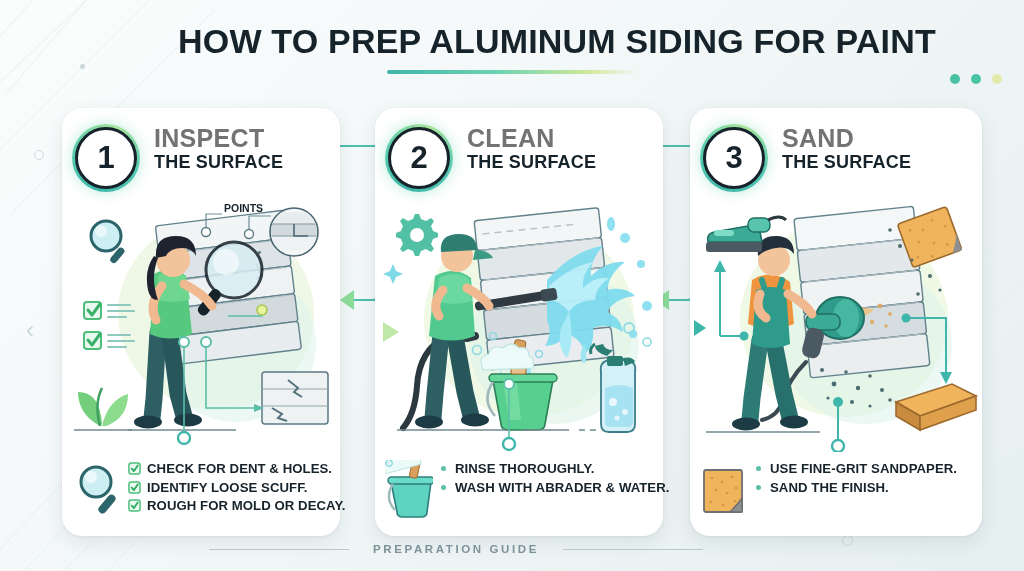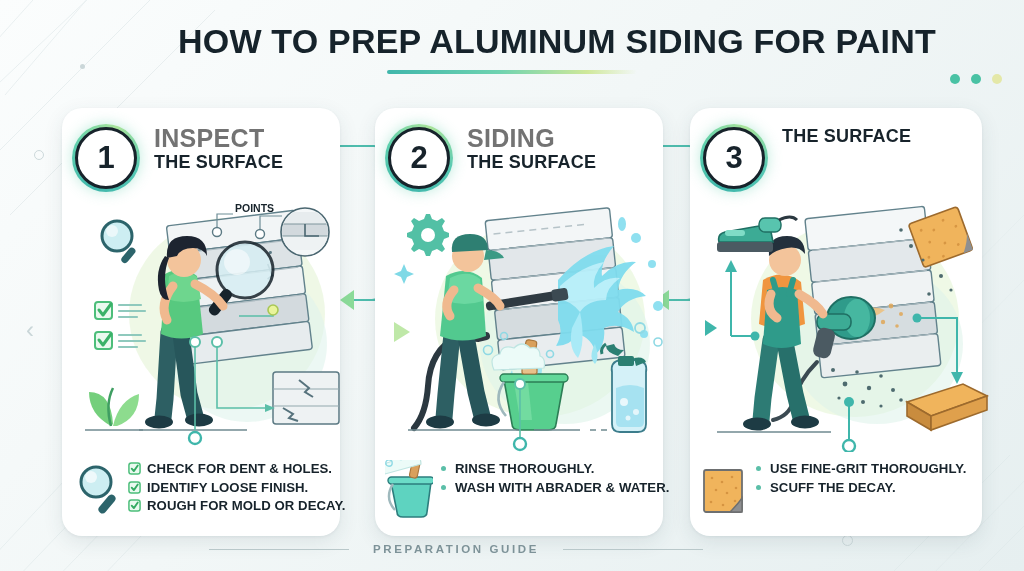--- a/index.html
+++ b/index.html
@@ -55,21 +55,21 @@
   .numcircle .inner{
     width:56px;height:56px;border-radius:50%;background:#fff;
     border:3px solid #17232b;display:flex;align-items:center;justify-content:center;
     font-size:31px;font-weight:700;color:#17232b;
   }
   .head-text{position:absolute;left:92px;top:8px;}
   .head-text .l1{font-size:25px;font-weight:700;color:#737373;line-height:1.02;letter-spacing:.3px;}
   .head-text .l2{font-size:18px;font-weight:700;color:#17232b;line-height:1.15;letter-spacing:.2px;}
 
   
-  .illo{position:absolute;left:15px;top:86px;width:100%;height:258px;overflow:hidden;border-radius:0 0 0 0;}
+  .illo{position:absolute;left:4px;top:86px;width:100%;height:258px;overflow:hidden;border-radius:0 0 0 0;}
   .illo svg{position:absolute;left:0;top:0;width:100%;height:100%;}
 
   
   .bullets{position:absolute;left:0;bottom:14px;width:100%;display:flex;align-items:flex-start;gap:8px;padding:0 10px;box-sizing:border-box;}
   .bullets .icon{flex:0 0 auto;width:48px;height:62px;}
   .bullets ul{list-style:none;margin:0;padding:0;flex:1;}
   .bullets li{
     display:flex;align-items:flex-start;gap:6px;
     font-size:13.2px;font-weight:700;color:#17232b;line-height:1.33;
     letter-spacing:.05px;margin-bottom:1px;white-space:nowrap;
@@ -293,42 +293,42 @@
           </span>
           <span>CHECK FOR DENT &amp; HOLES.</span>
         </li>
         <li>
           <span class="chk">
             <svg viewBox="0 0 14 14">
                 <rect x="1" y="1" width="12" height="12" rx="2.5" fill="#eafaf0" stroke="#4cbe7a" stroke-width="1.6"></rect>
                 <path d="M4 7.2 l2.3 2.6 l4.2 -6" stroke="#34ab63" stroke-width="2" fill="none" stroke-linecap="round" stroke-linejoin="round"></path>
               </svg>
           </span>
-          <span>IDENTIFY LOOSE FINISH.</span>
+          <span>IDENTIFY LOOSE SCUFF.</span>
         </li>
         <li>
           <span class="chk">
             <svg viewBox="0 0 14 14">
                 <rect x="1" y="1" width="12" height="12" rx="2.5" fill="#eafaf0" stroke="#4cbe7a" stroke-width="1.6"></rect>
                 <path d="M4 7.2 l2.3 2.6 l4.2 -6" stroke="#34ab63" stroke-width="2" fill="none" stroke-linecap="round" stroke-linejoin="round"></path>
               </svg>
           </span>
           <span>ROUGH FOR MOLD OR DECAY.</span>
         </li>
       </ul>
     </div>
   </div>
 
   <div class="card" id="card2">
     <div class="card-head">
       <div class="numcircle">
         <div class="inner">2</div>
       </div>
       <div class="head-text">
-        <div class="l1">SIDING</div>
+        <div class="l1">CLEAN</div>
         <div class="l2">THE SURFACE</div>
       </div>
     </div>
 
     <div class="illo">
       <svg viewBox="0 0 288 258">
         <ellipse cx="150" cy="125" rx="105" ry="98" fill="#e8f6dc" opacity=".7"></ellipse>
         <ellipse cx="175" cy="150" rx="85" ry="80" fill="#ddf3ea" opacity=".6"></ellipse>
 
         <g transform="rotate(-6 165 118)">
@@ -456,20 +456,21 @@
       </ul>
     </div>
   </div>
 
   <div class="card" id="card3">
     <div class="card-head">
       <div class="numcircle">
         <div class="inner">3</div>
       </div>
       <div class="head-text">
+        <div class="l1">SAND</div>
         <div class="l2">THE SURFACE</div>
       </div>
     </div>
 
     <div class="illo">
       <svg viewBox="0 0 292 258">
         <ellipse cx="150" cy="125" rx="104" ry="98" fill="#e8f6dc" opacity=".7"></ellipse>
         <ellipse cx="172" cy="150" rx="86" ry="80" fill="#ddf3ea" opacity=".55"></ellipse>
 
         <g transform="rotate(-6 170 118)">
@@ -598,25 +599,25 @@
             <circle cx="11" cy="42" r="1.3"></circle>
               <circle cx="23" cy="45" r="1.3"></circle>
               <circle cx="35" cy="41" r="1.3"></circle>
           </g>
           <path d="M30 52 q8 -8 12 -14 l0 14 z" fill="#8e8f90" stroke="#6d6f70" stroke-width="1.4"></path>
         </svg>
       </div>
       <ul>
         <li>
           <span class="dotb"></span>
-          <span>USE FINE-GRIT THOROUGHLY.</span>
+          <span>USE FINE-GRIT SANDPAPER.</span>
         </li>
         <li>
           <span class="dotb"></span>
-          <span>SCUFF THE DECAY.</span>
+          <span>SAND THE FINISH.</span>
         </li>
       </ul>
     </div>
   </div>
 
   <div class="footer">
     <div class="rule"></div>
     <div class="ftext">PREPARATION GUIDE</div>
     <div class="rule"></div>
   </div>

